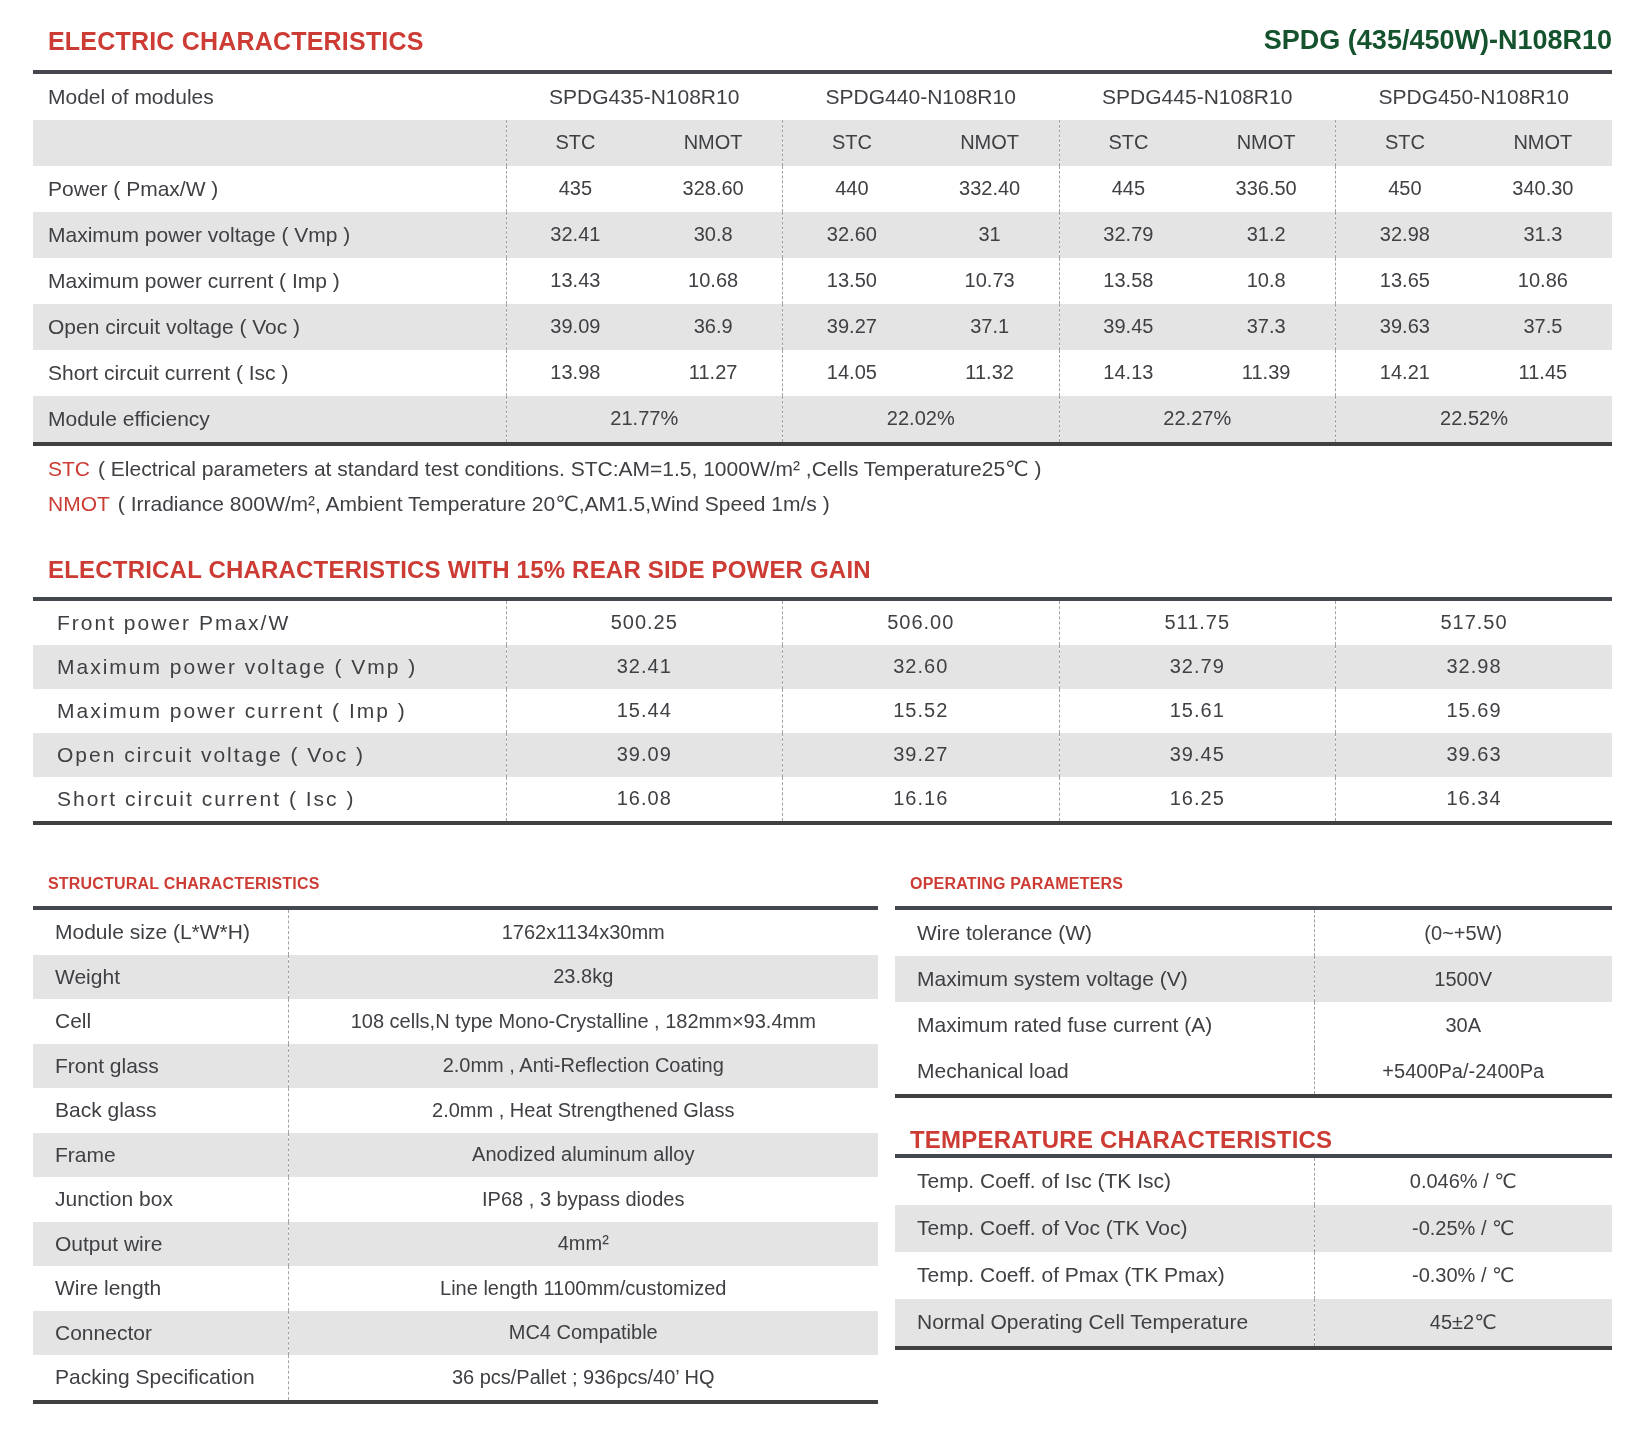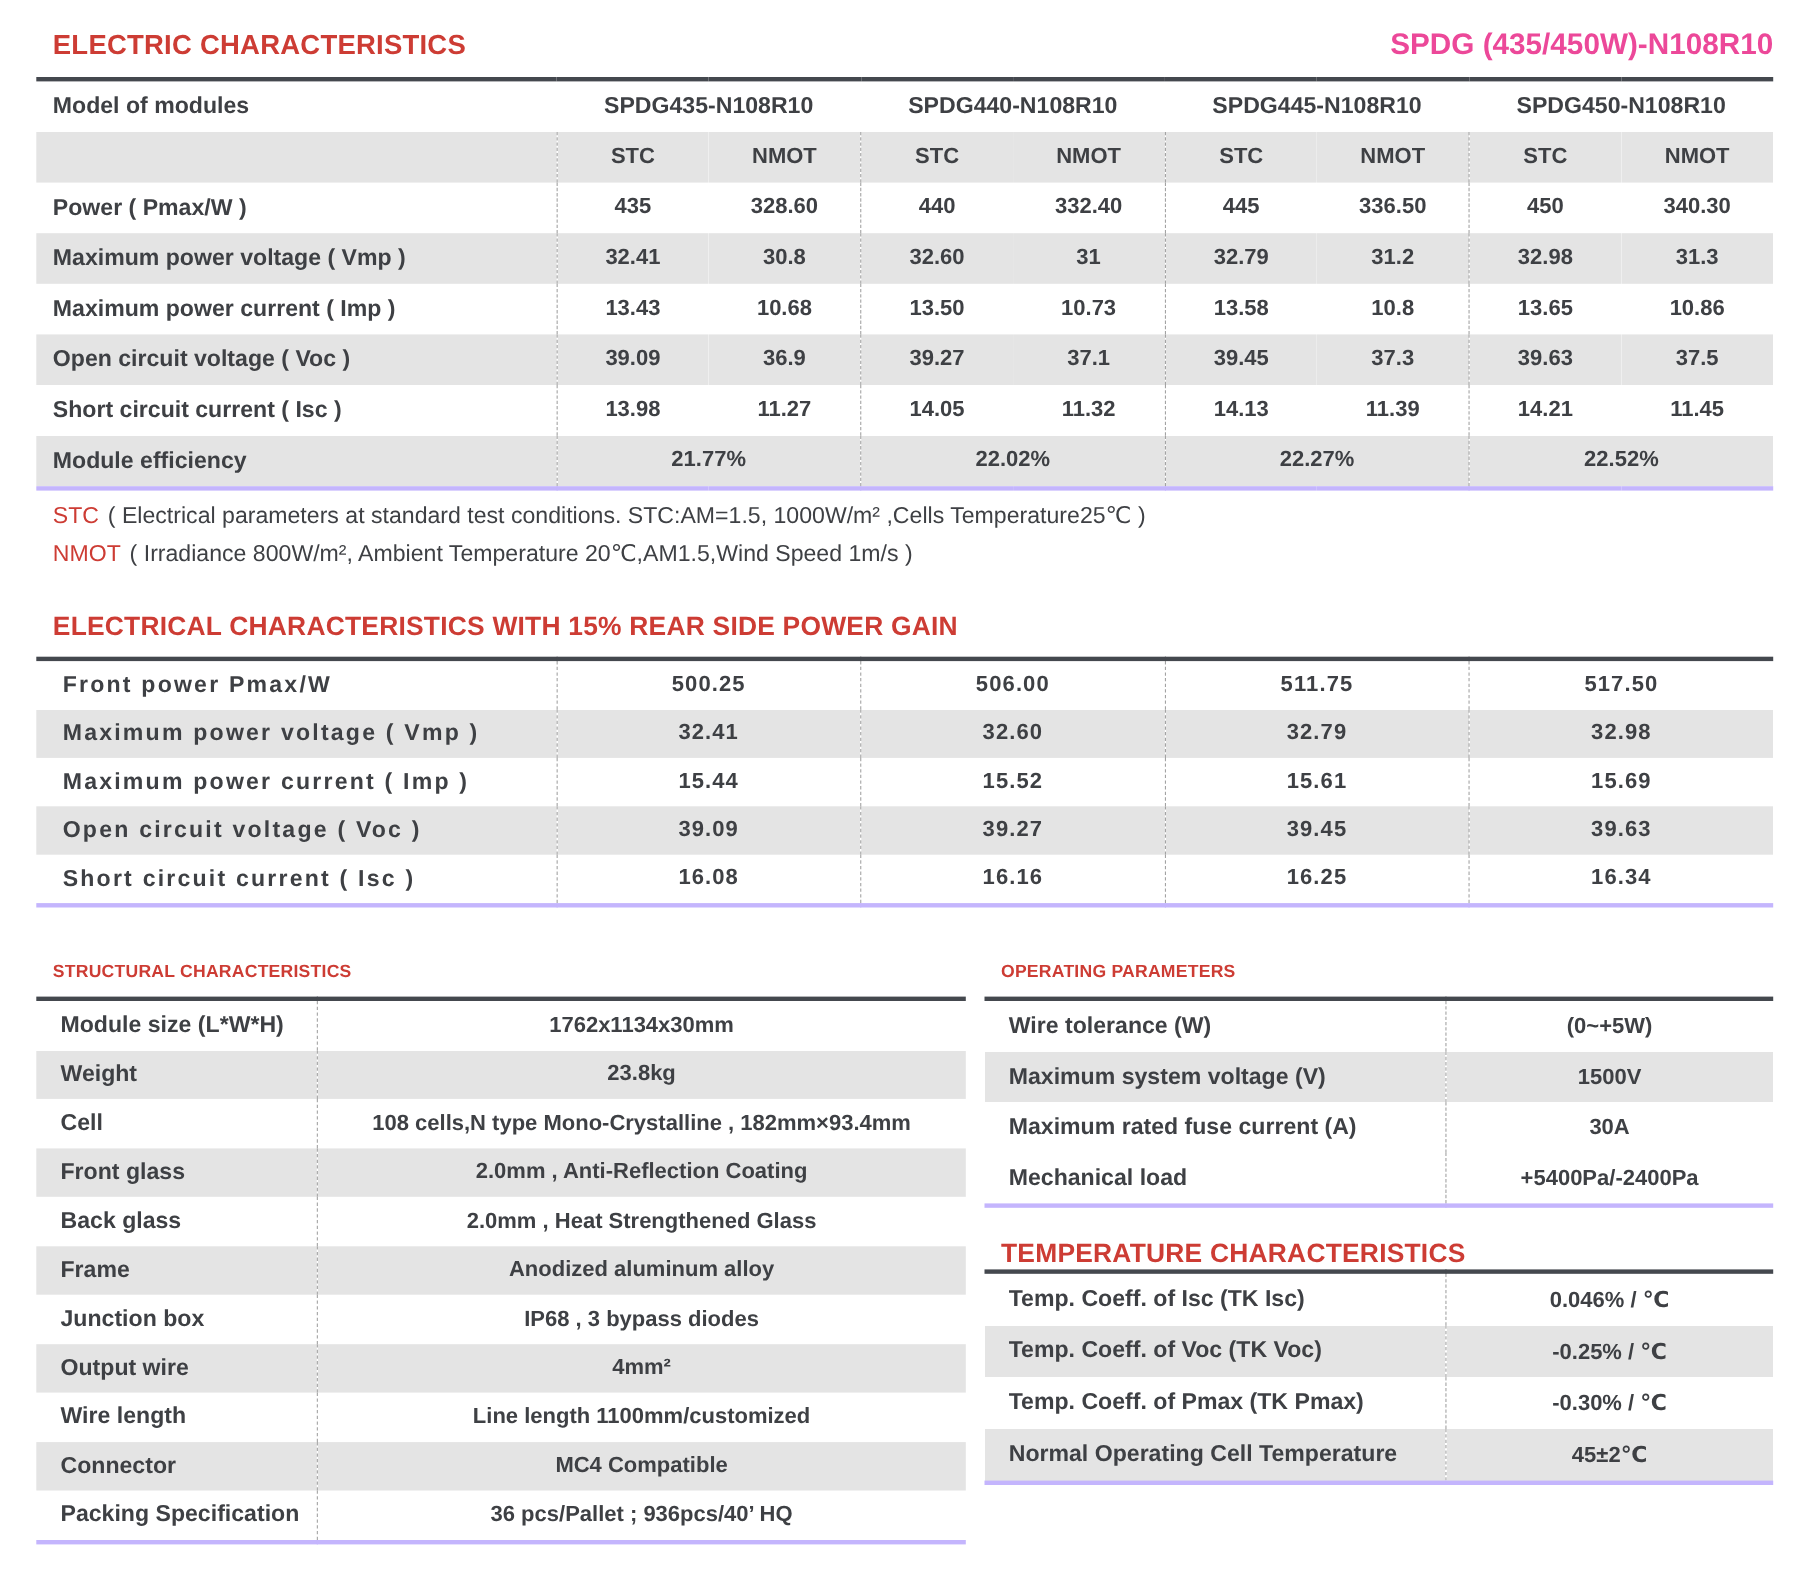--- a/index.html
+++ b/index.html
@@ -4,26 +4,26 @@
 <style>
   html,body{margin:0;padding:0;background:#ffffff;}
   .page{
     width:1642px;height:1432px;box-sizing:border-box;
     padding:26px 30px 0 33px;position:relative;overflow:hidden;
     font-family:"Liberation Sans","DejaVu Sans",sans-serif;color:#3e4044;background:#ffffff;
   }
   
   .head{display:flex;justify-content:space-between;align-items:flex-end;margin:0 0 14px 0;}
   .sec-title{color:#cd3c34;font-weight:700;font-size:25px;line-height:1.15;margin:0;padding-left:15px;letter-spacing:.2px;}
-  .prod-title{color:#ec4899;font-weight:700;font-size:27px;line-height:1.1;margin:0;}
+  .prod-title{color:#14532d;font-weight:700;font-size:27px;line-height:1.1;margin:0;}
   .sec-title.mid{margin:40px 0 13px 0;font-size:24px;}
   .sec-title.small{font-size:16px;margin:0 0 13px 0;}
   .sec-title.tt{font-size:24px;margin:28px 0 0 0;}
   
-  table.t{border-collapse:collapse;table-layout:fixed;border-top:4px solid #44484e;border-bottom:4px solid #c4b5fd;font-weight:bold;}
+  table.t{border-collapse:collapse;table-layout:fixed;border-top:4px solid #44484e;border-bottom:4px solid #404040;}
   .t td{height:46px;vertical-align:middle;font-size:20px;color:#3e4044;padding:0;overflow:hidden;white-space:nowrap;}
   .t td.lbl{text-align:left;padding-left:15px;font-size:21px;}
   .t td.val{text-align:center;}
   .t td.mdl{text-align:center;font-size:21px;}
   .t tr.g td{background:#e4e4e4;}
   .t td.gs{border-left:1px dashed #a3a3a3;}
   .t1{width:1579px;}
   .t2{width:1579px;}
   .t2 td{height:44px;}
   .t2 td.lbl{padding-left:24px;letter-spacing:2px;}

